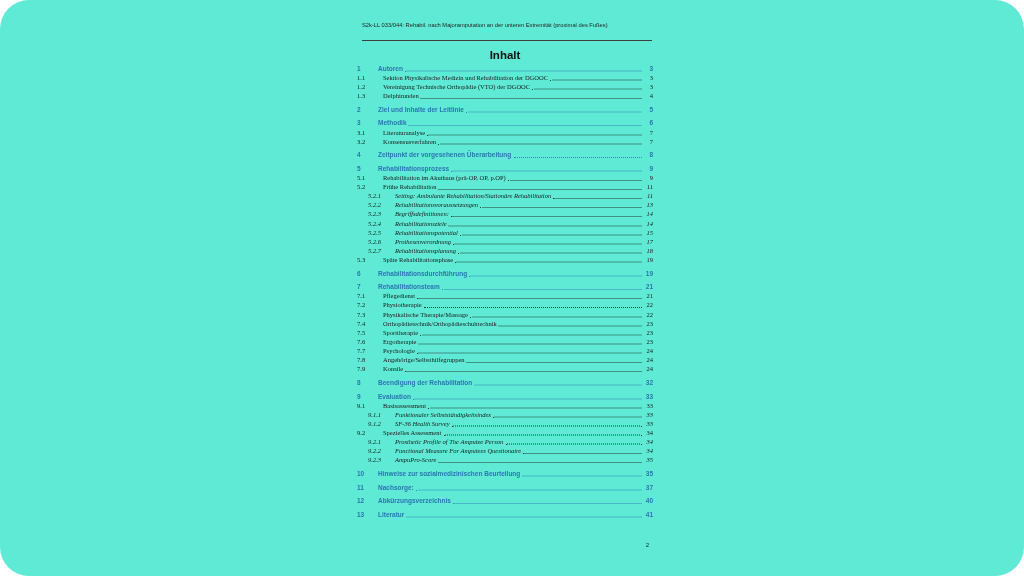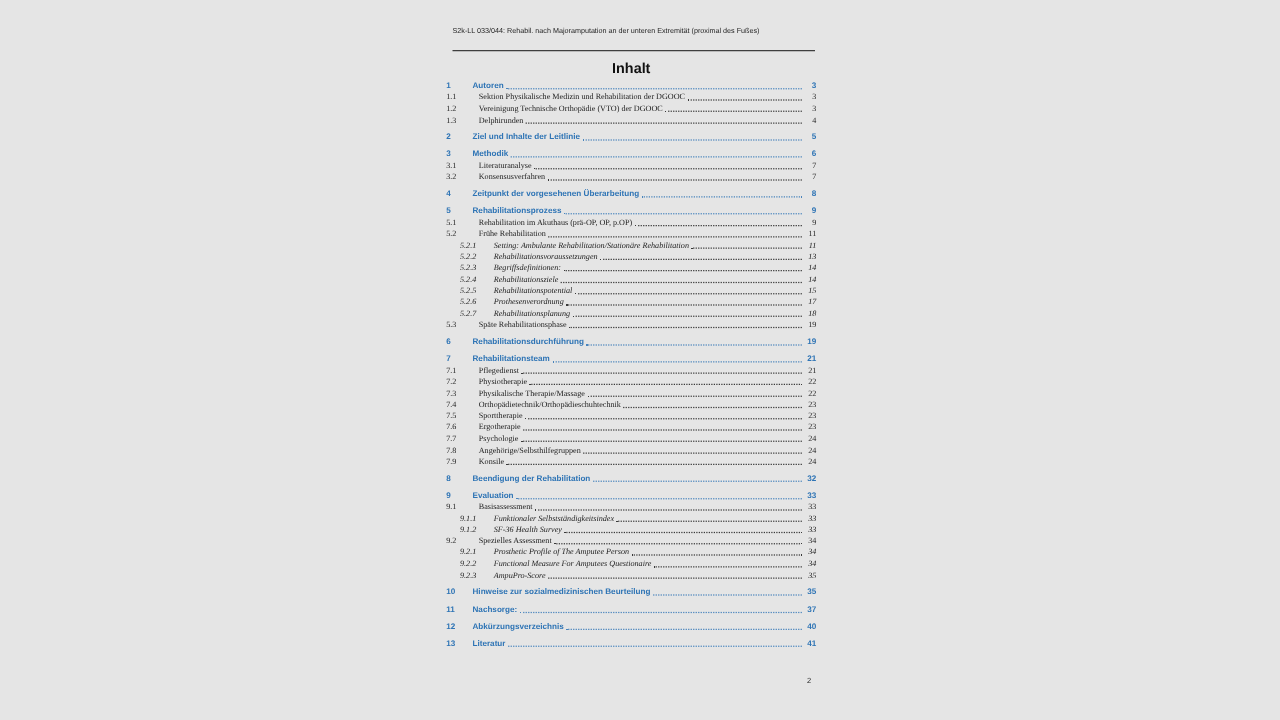--- a/index.html
+++ b/index.html
@@ -1,20 +1,20 @@
 <!DOCTYPE html>
 <html style="--accent: #2E74B5;"><head>
 <meta charset="utf-8">
 <style>
   html,body{margin:0;padding:0;}
   body{
     width:1024px;height:576px;overflow:hidden;background:#ffffff;
     font-family:"Liberation Serif", serif;position:relative;
   }
-  .canvas{position:absolute;inset:0;background:#e5e5e5;}
+  .canvas{position:absolute;inset:0;background:#5eead4;border-radius:29px;}
   
   .scale-wrap{
     position:absolute;left:357px;top:0;width:592px;height:1152px;
     transform:scale(0.5);transform-origin:0 0;
   }
   .doc-header{
     position:absolute;top:44px;left:10px;right:2px;
     font-family:"Liberation Sans", sans-serif;font-size:11.5px;
     color:#262626;white-space:nowrap;
   }

